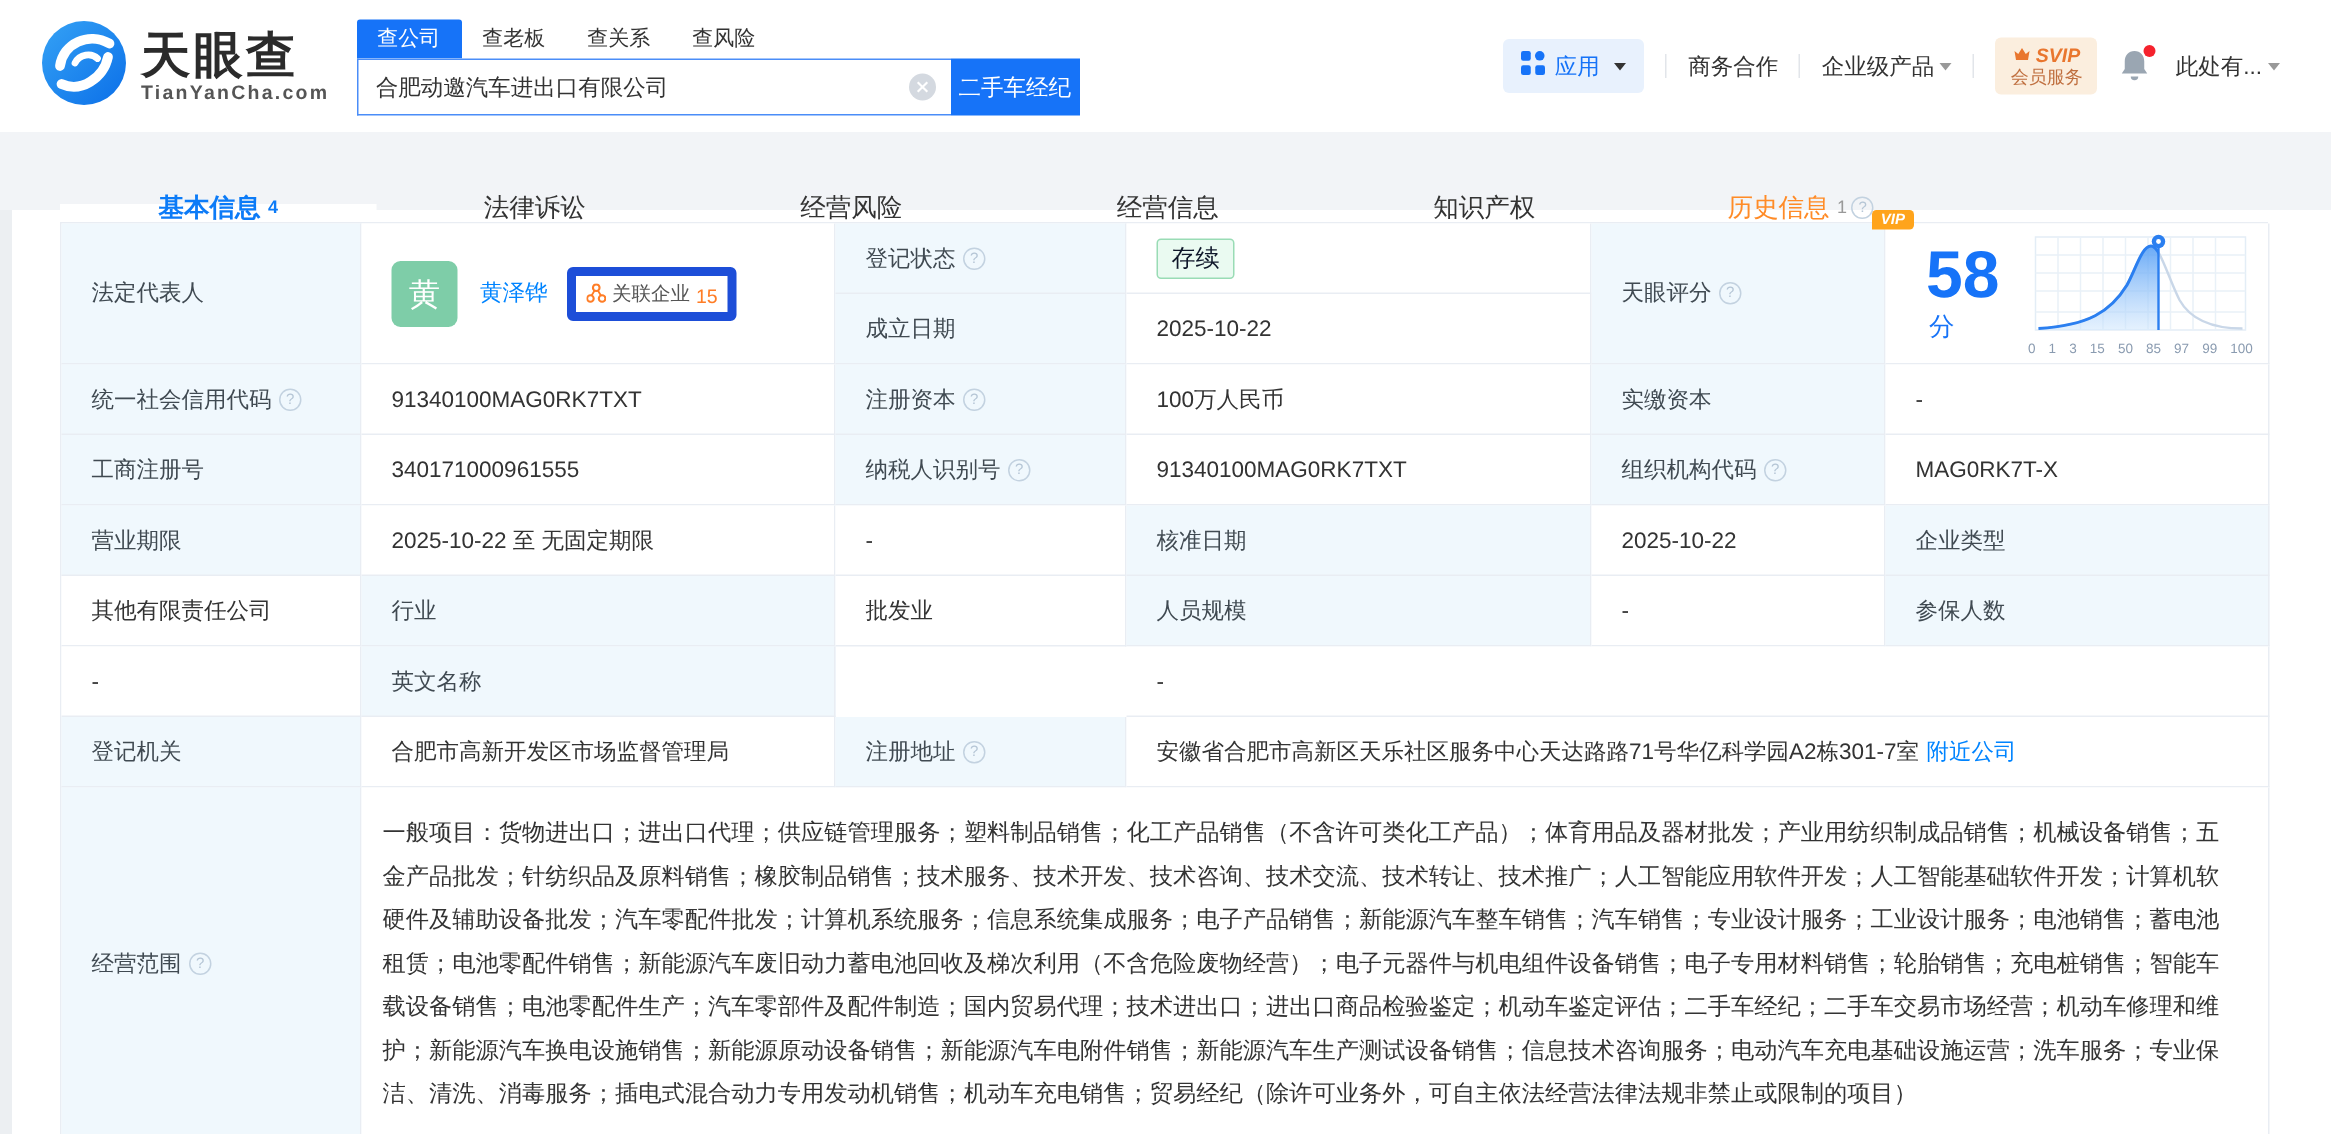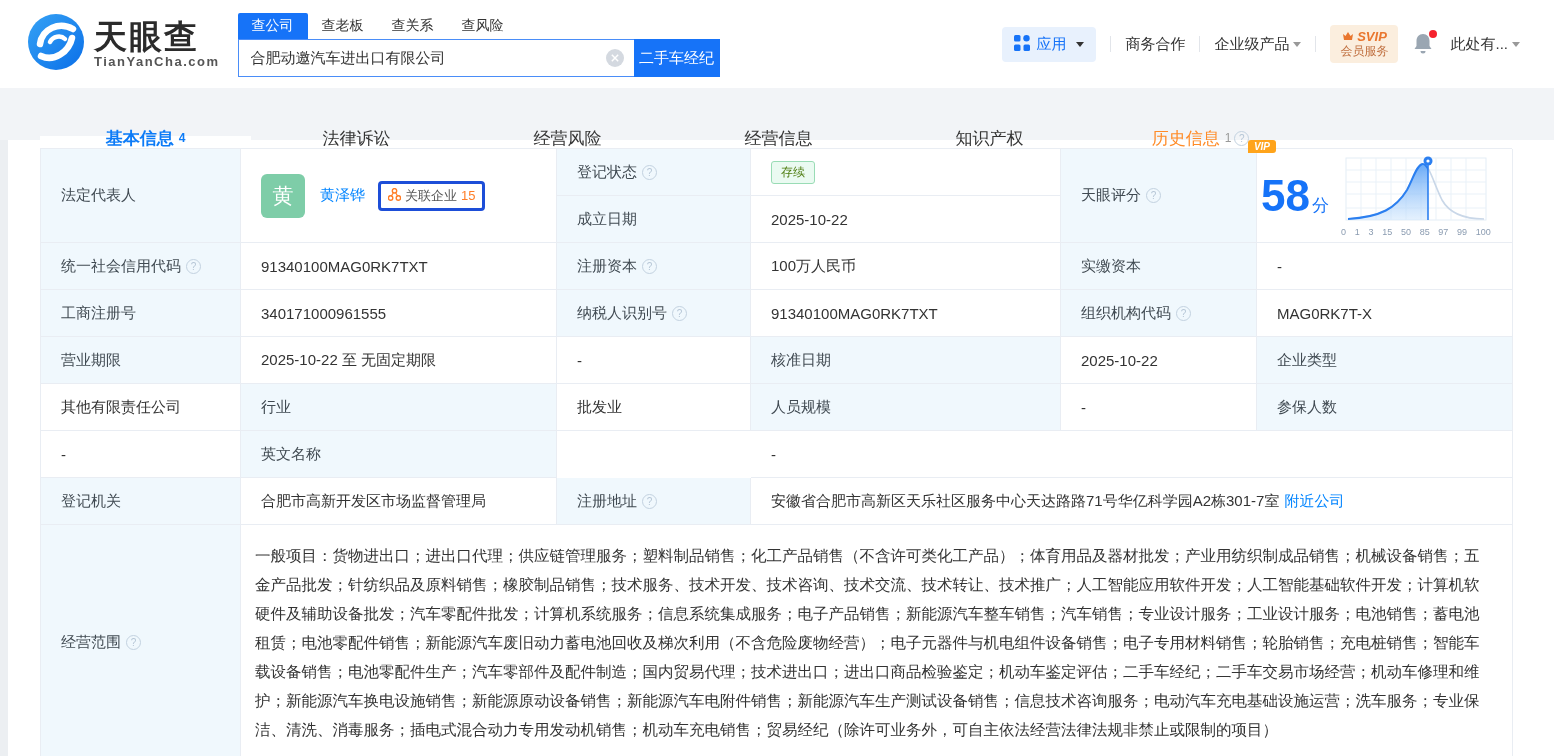--- a/index.html
+++ b/index.html
@@ -63,28 +63,28 @@
   .cell { border-right:1px solid #e9edf3; border-bottom:1px solid #e9edf3; display:flex; align-items:center;
     padding:0 10px 0 20px; font-size:15px; gap:5px; background:#fff; }
   .cell.lab { background:#f0f8fd; color:#404a52; }
   .help { width:15px; height:15px; min-width:15px; border:1px solid #c3d2e0; border-radius:50%; color:#b6c6d6;
     font-size:10px; display:inline-flex; align-items:center; justify-content:center; cursor:pointer; }
   .dash { color:#333; }
 
   .avatar { width:44px; height:44px; border-radius:6px; background:#7ecda8; color:#fff; font-size:21px;
     display:flex; align-items:center; justify-content:center; margin-right:10px; }
   .plink { color:#0084ff; font-size:15px; cursor:pointer; text-decoration:none; }
-  .rel-badge { margin-left:8px; border:3px solid #1d4ed8; border-radius:4px; padding:3px 7px; display:flex;
-    align-items:center; gap:4px; font-size:13px; color:#555; cursor:pointer; background:#fff; }
+  .rel-badge { margin-left:8px; border:6px solid #1d4ed8; border-radius:4px; padding:3px 7px; display:flex;
+    align-items:flex-end; gap:4px; font-size:13px; color:#555; cursor:pointer; background:#fff; }
   .rel-badge .num { color:#ff7d26; }
 
-  .tag-green { background:#eafaf1; border:1px solid #99dcb5; color:#4d7c0f; font-size:12px;
+  .tag-green { background:#eafaf1; border:1px solid #99dcb5; color:#0f172a; font-size:16px;
     padding:2px 9px; border-radius:3px; }
 
-  .score-cell { gap:12px; padding-left:4px; }
+  .score-cell { gap:12px; padding-left:27px; }
   .score-num { color:#1673f8; font-weight:bold; font-size:44px; line-height:1; }
   .score-unit { color:#1673f8; font-size:17px; margin-left:2px; }
   .curve-box { display:flex; flex-direction:column; }
   .axis { display:flex; justify-content:space-between; width:150px; font-size:9px; color:#8a9bb0; margin-top:1px; }
 
   .scope-val { align-items:flex-start; padding:16px 26px 16px 14px; line-height:29px; font-size:15.5px; }
   .nearby { color:#0084ff; cursor:pointer; white-space:nowrap; }
 
   .left-strip { position:absolute; left:0; top:140px; width:8px; height:616px; background:#eceff2; }
 </style>

